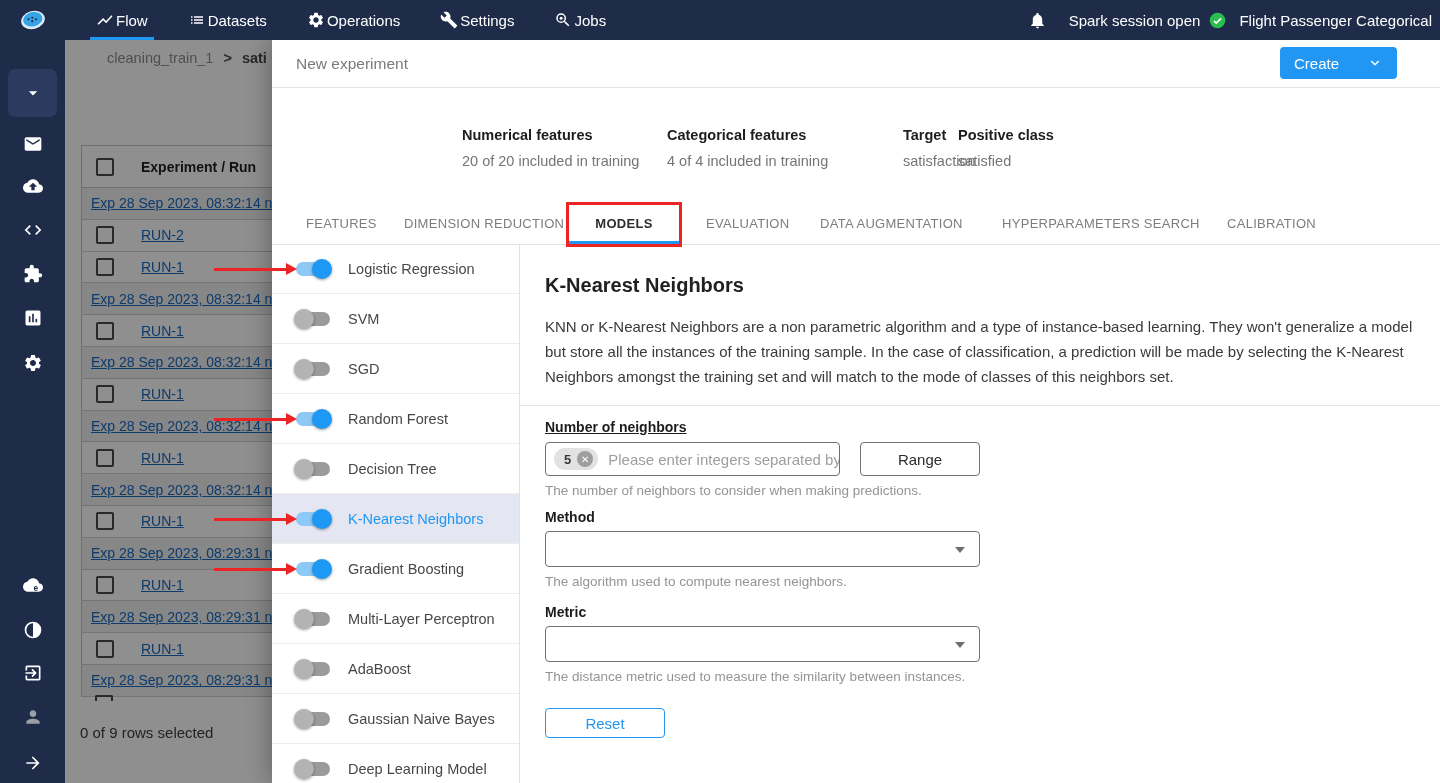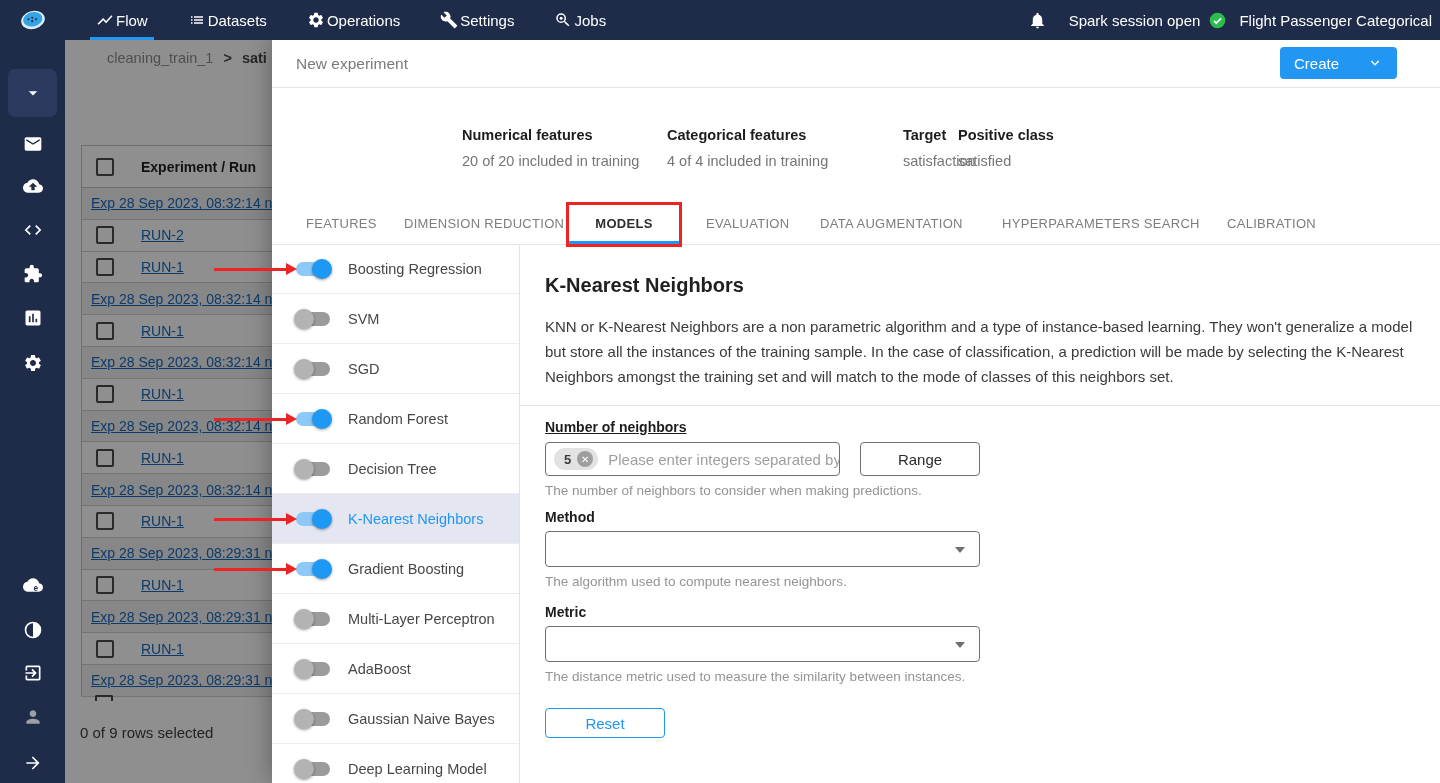--- a/index.html
+++ b/index.html
@@ -349,21 +349,21 @@
         <div class="tab" style="left: 434px;">EVALUATION</div>
         <div class="tab" style="left: 548px;">DATA AUGMENTATION</div>
         <div class="tab" style="left: 730px;">HYPERPARAMETERS SEARCH</div>
         <div class="tab" style="left: 955px;">CALIBRATION</div>
       </div>
     <div class="model-list" id="model-list">
         <div class="mrow">
           <span class="toggle on">
             <span class="knob"></span>
           </span>
-          <span class="mlabel">Boosting Regression</span>
+          <span class="mlabel">Logistic Regression</span>
         </div>
         <div class="mrow">
           <span class="toggle off">
             <span class="knob"></span>
           </span>
           <span class="mlabel">SVM</span>
         </div>
         <div class="mrow">
           <span class="toggle off">
             <span class="knob"></span>

